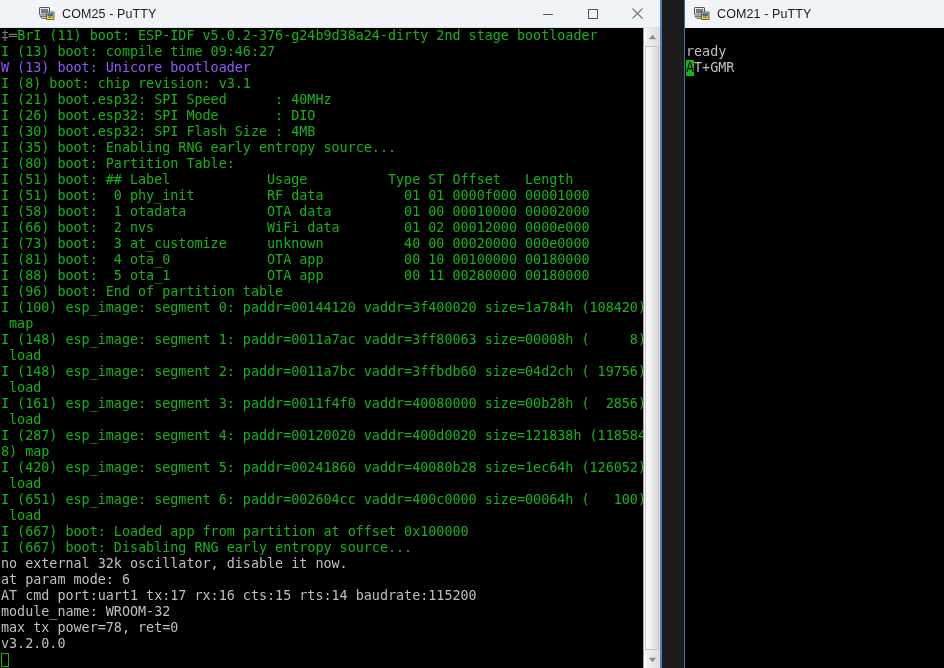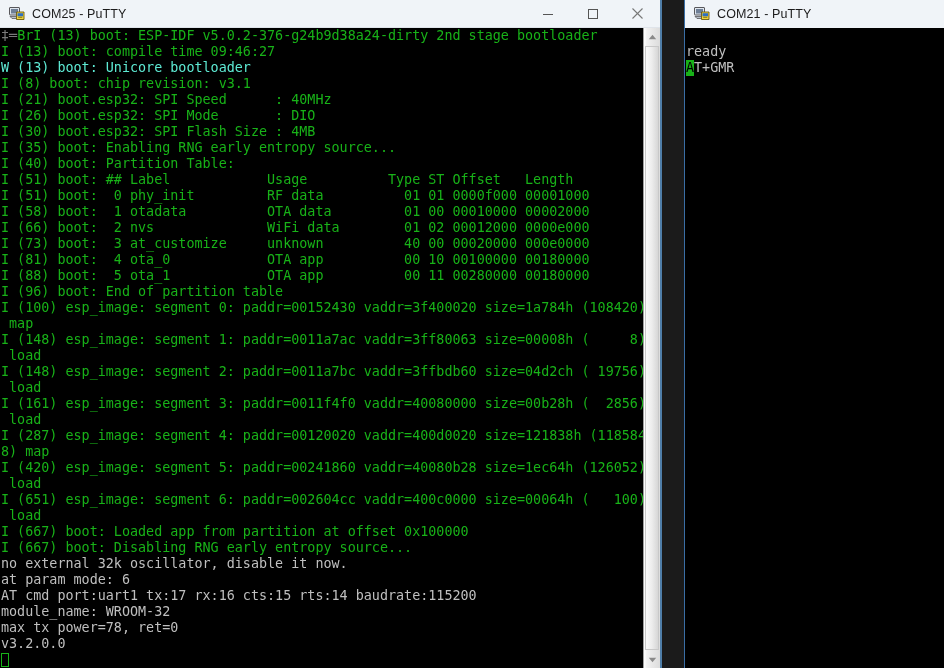--- a/index.html
+++ b/index.html
@@ -80,21 +80,21 @@
     margin: 0;
     padding: 0;
     font-family: "DejaVu Sans Mono", monospace;
     font-size: 13.4px;
     line-height: 16px;
     white-space: pre;
     color: #bfbfbf;
     letter-spacing: 0px;
   }
   .c-green  { color: #18b218; }
-  .c-yellow { color: #5eead4; margin-top: 44px; }
+  .c-yellow { color: #8b5cf6; margin-top: 44px; }
   .c-white  { color: #bfbfbf; }
   .c-grey   { color: #7a7a7a; }
   .cursor-block {
     display: inline-block;
     background: #18b218;
     color: #000000;
   }
   .cursor-empty {
     display: inline-block;
     width: 8px;
@@ -135,21 +135,21 @@
     box-sizing: border-box;
   }
 
   
   #win-left {
     left: 0;
     width: 662px;
     height: 668px;
     border-right: 2px solid #4f7ea8;
   }
-  #win-left .titlebar { border-bottom: 1px solid #dfe4ea; }
+  #win-left .titlebar { border-bottom: 1px solid #dfe4ea; padding-left: 30px; }
   #win-left .terminal { top: 28px; right: 17px; }
 
   
   #win-right {
     left: 684px;
     width: 280px;
     height: 668px;
     border-left: 1px solid #3a6ea5;
   }
   #win-right .terminal { top: 28px; right: 0; }
@@ -187,38 +187,38 @@
         <div class="winbtn">
           <svg width="13" height="13" viewBox="0 0 13 13">
               <line x1="1.5" y1="1.5" x2="11.5" y2="11.5" stroke="#777" stroke-width="1.1"></line>
               <line x1="11.5" y1="1.5" x2="1.5" y2="11.5" stroke="#777" stroke-width="1.1"></line>
             </svg>
         </div>
       </div>
     </div>
 
     <div class="terminal">
-      <pre class="term-text" id="left-term"><span class="c-grey">‡═</span><span class="c-green">BrI (13) boot: ESP-IDF v5.0.2-376-g24b9d38a24-dirty 2nd stage bootloader</span>
+      <pre class="term-text" id="left-term"><span class="c-grey">‡═</span><span class="c-green">BrI (11) boot: ESP-IDF v5.0.2-376-g24b9d38a24-dirty 2nd stage bootloader</span>
 <span class="c-green">I (13) boot: compile time 09:46:27</span>
 <span class="c-yellow">W (13) boot: Unicore bootloader</span>
 <span class="c-green">I (8) boot: chip revision: v3.1</span>
 <span class="c-green">I (21) boot.esp32: SPI Speed      : 40MHz</span>
 <span class="c-green">I (26) boot.esp32: SPI Mode       : DIO</span>
 <span class="c-green">I (30) boot.esp32: SPI Flash Size : 4MB</span>
 <span class="c-green">I (35) boot: Enabling RNG early entropy source...</span>
-<span class="c-green">I (40) boot: Partition Table:</span>
+<span class="c-green">I (80) boot: Partition Table:</span>
 <span class="c-green">I (51) boot: ## Label            Usage          Type ST Offset   Length</span>
 <span class="c-green">I (51) boot:  0 phy_init         RF data          01 01 0000f000 00001000</span>
 <span class="c-green">I (58) boot:  1 otadata          OTA data         01 00 00010000 00002000</span>
 <span class="c-green">I (66) boot:  2 nvs              WiFi data        01 02 00012000 0000e000</span>
 <span class="c-green">I (73) boot:  3 at_customize     unknown          40 00 00020000 000e0000</span>
 <span class="c-green">I (81) boot:  4 ota_0            OTA app          00 10 00100000 00180000</span>
 <span class="c-green">I (88) boot:  5 ota_1            OTA app          00 11 00280000 00180000</span>
 <span class="c-green">I (96) boot: End of partition table</span>
-<span class="c-green">I (100) esp_image: segment 0: paddr=00152430 vaddr=3f400020 size=1a784h (108420)</span>
+<span class="c-green">I (100) esp_image: segment 0: paddr=00144120 vaddr=3f400020 size=1a784h (108420)</span>
 <span class="c-green"> map</span>
 <span class="c-green">I (148) esp_image: segment 1: paddr=0011a7ac vaddr=3ff80063 size=00008h (     8)</span>
 <span class="c-green"> load</span>
 <span class="c-green">I (148) esp_image: segment 2: paddr=0011a7bc vaddr=3ffbdb60 size=04d2ch ( 19756)</span>
 <span class="c-green"> load</span>
 <span class="c-green">I (161) esp_image: segment 3: paddr=0011f4f0 vaddr=40080000 size=00b28h (  2856)</span>
 <span class="c-green"> load</span>
 <span class="c-green">I (287) esp_image: segment 4: paddr=00120020 vaddr=400d0020 size=121838h (118584</span>
 <span class="c-green">8) map</span>
 <span class="c-green">I (420) esp_image: segment 5: paddr=00241860 vaddr=40080b28 size=1ec64h (126052)</span>

